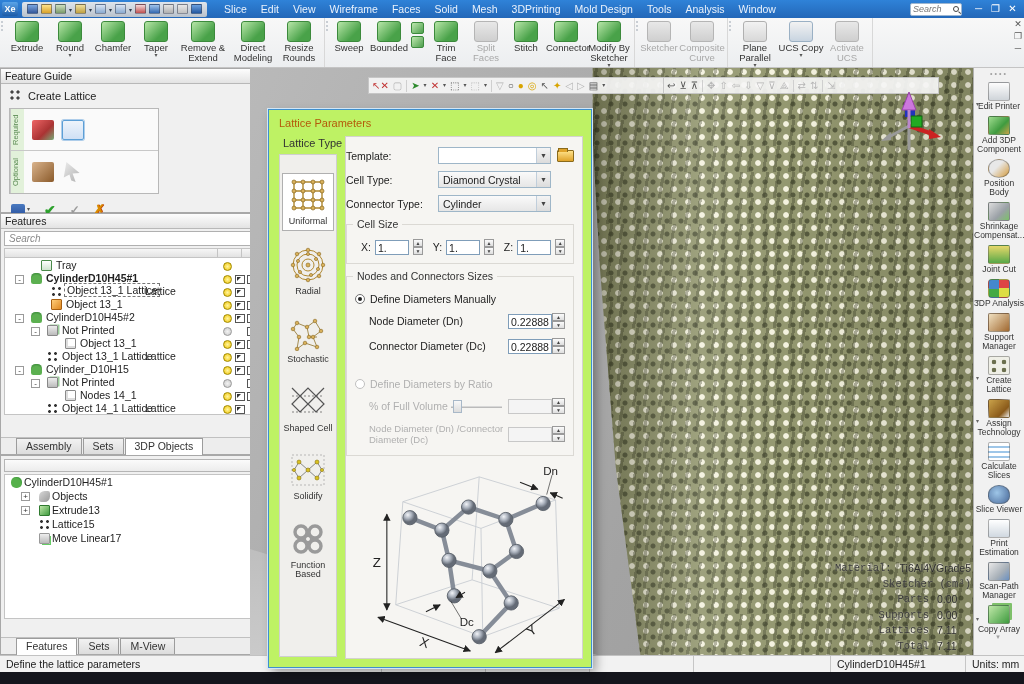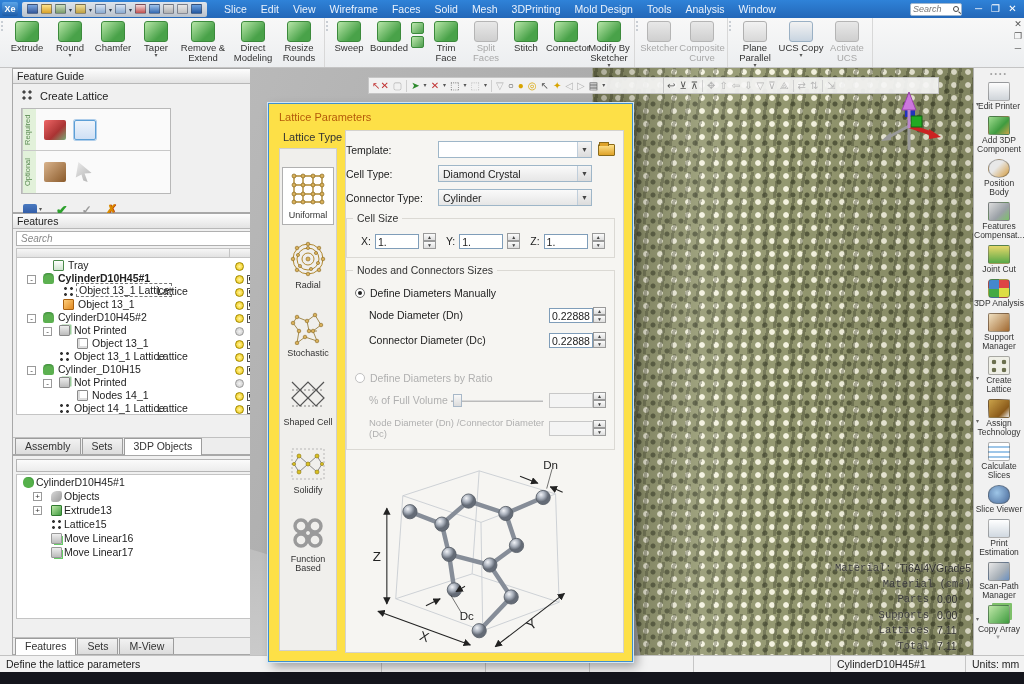--- a/index.html
+++ b/index.html
@@ -41,21 +41,21 @@
   .ritem.dis .rlbl { color:#a8a8a8; }
   .rlbl { font-size:9.5px; line-height:10px; color:#333; margin-top:1px; }
   .caret { font-size:6px; color:#555; line-height:5px; }
   .minicol { display:flex; flex-direction:column; gap:2px; padding:2px 2px; }
   .mini { width:13px; height:12px; border-radius:2px; background:linear-gradient(135deg,#bfe8b0,#4d9f4d); border:1px solid #3c8a3c; }
   .mini.alt { background:linear-gradient(135deg,#d6e4f4,#8fb2d8); border-color:#6a8cb4; }
   #ribbon-right { position:absolute; right:2px; top:20px; display:flex; flex-direction:column; gap:3px; z-index:31; }
   #ribbon-right span { font-size:9px; color:#555; text-align:center; line-height:9px; }
 
   
-  .lpanel { position:absolute; left:12px; width:289px; background:#f0f0f0; border:1px solid #a8a8a8; }
+  .lpanel { position:absolute; left:0; width:289px; background:#f0f0f0; border:1px solid #a8a8a8; }
   .phead { height:15px; background:linear-gradient(#fdfdfd,#e3e3e3); border-bottom:1px solid #b8b8b8;
     display:flex; align-items:center; padding:0 4px; font-size:10.5px; color:#222; }
   .phead .sp { flex:1; }
   .pin { width:7px; height:7px; border:1px solid #666; background:#ddd; margin-right:4px; }
   .x { color:#444; font-size:9px; }
 
   #fguide { top:68px; height:145px; }
   .fgrow { display:flex; align-items:center; gap:6px; padding:5px 8px 2px; }
   .lattice-ico { width:13px; height:13px; background:
     radial-gradient(circle at 3px 3px,#444 1.4px,transparent 1.8px),
@@ -106,21 +106,21 @@
   .ni-np { background:linear-gradient(#eee,#bbb); border:1px solid #888; box-shadow:2px -1px 0 -0.5px #9c9; }
   .bulb { position:absolute; left:218px; width:9px; height:9px; border-radius:50%;
     background:radial-gradient(#fff6a0,#f2c200); border:1px solid #a08a00; }
   .bulb.off { background:radial-gradient(#f2f2f2,#c8c8c8); border-color:#999; }
   .badge { position:absolute; width:10px; height:9px; border:1px solid #555; background:#fff; }
   .badge.b1 { left:230px; }
   .badge.b2 { left:242px; box-shadow:2px -2px 0 -1px #888; }
   .badge.b1::after { content:""; position:absolute; left:1px; top:1px; width:0; height:0;
     border-top:4px solid #333; border-right:4px solid transparent; }
   .tabs { position:absolute; bottom:0; left:0; right:0; height:17px; display:flex; align-items:flex-end;
-    background:#ededed; border-top:1px solid #c0c0c0; padding-left:2px; }
+    background:#ededed; border-top:1px solid #c0c0c0; padding-left:15px; }
   .tab { font-size:10.5px; padding:1px 9px 2px; border:1px solid #9c9c9c; border-bottom:none;
     background:linear-gradient(#f2f2f2,#dcdcdc); color:#333; margin-right:1px; }
   .tab.active { background:#fff; position:relative; top:1px; padding-bottom:3px; }
 
   #mtree { top:455px; height:200px; }
   .mbar { margin:3px 3px 2px; height:13px; border:1px solid #b5b5b5; background:linear-gradient(#fbfbfb,#ececec); }
   #mtree .treebody { height:145px; border-top:1px solid #c4c4c4; }
   .mrow { height:14px; display:flex; align-items:center; font-size:10.5px; position:relative; }
   .ni-part { background:radial-gradient(circle at 40% 60%,#55b04a 55%,#217a2a); border-radius:45%; }
   .ni-obj { background:linear-gradient(135deg,#d8d8d8,#999); border-radius:50% 20% 50% 20%; }
@@ -147,22 +147,22 @@
   .vtb span { font-size:10px; line-height:15px; color:#555; }
   .vtb .grn { color:#2e8b2e; } .vtb .red { color:#c03030; } .vtb .yel { color:#d8a400; } .vtb .dim { color:#b5b5b5; }
   .vtb .sep { border-left:1px solid #cfcfcf; height:12px; }
   #triad { position:absolute; left:625px; top:20px; }
   .overlay { position:absolute; right:2px; bottom:0; width:120px; font-size:10.5px; color:#2e2e2e; text-shadow:0 0 2px rgba(235,235,220,.6); }
   .ovrow { display:flex; justify-content:flex-end; gap:8px; height:15.5px; }
   .ovrow .ol { color:#3a3a3a;font-family:Liberation Mono, monospace; }
   .ovrow .ov { width:34px; text-align:left; }
 
   
-  #dialog { position:absolute; left:268px; top:103px; width:365px; height:559px; z-index:40;
-    background:#fde047; border:1px solid #3f8fce; box-shadow:0 0 0 1px #d2e6f6, 4px 5px 10px rgba(0,0,0,.35); }
+  #dialog { position:absolute; left:268px; top:109px; width:324px; height:559px; z-index:40;
+    background:#bef264; border:1px solid #3f8fce; box-shadow:0 0 0 1px #d2e6f6, 4px 5px 10px rgba(0,0,0,.35); }
   .dtitle { color:#b45a0a; font-size:11px; padding:7px 0 0 10px; }
   .ltlabel { position:absolute; left:14px; top:27px; color:#333; }
   .ltlist { position:absolute; left:10px; top:44px; width:58px; bottom:10px; border:1px solid #cfcfcf;
     background:#f0efec; display:flex; flex-direction:column; align-items:center; padding-top:18px; gap:13px; }
   .ltitem { width:52px; text-align:center; padding:3px 0; }
   .ltitem.selected { background:#fff; border:1px solid #b0b0b0; }
   .ltitem .cap { font-size:9px; line-height:9.5px; color:#333; margin-top:2px; }
   .dcontent { position:absolute; left:76px; top:26px; right:8px; bottom:8px;
     border:1px solid #d4d2ce; background:#f6f5f2; padding:10px 8px 6px 0; }
   .frow { display:flex; align-items:center; margin-bottom:7px; }
@@ -544,24 +544,20 @@
       <span class="exp" style="left:16px">+</span>
       <span class="nico ni-ext"></span>
         <span class="lbl">Extrude13</span>
     </div>
     <div class="mrow" style="padding-left:34px">
       <span class="nico ni-lat"></span>
         <span class="lbl">Lattice15</span>
     </div>
     <div class="mrow" style="padding-left:34px">
       <span class="nico ni-mov"></span>
-        <span class="lbl">Move Linear16</span>
-    </div>
-    <div class="mrow" style="padding-left:34px">
-      <span class="nico ni-mov"></span>
         <span class="lbl">Move Linear17</span>
     </div>
   </div>
   <div class="tabs">
     <span class="tab active">Features</span>
     <span class="tab">Sets</span>
     <span class="tab">M-View</span>
   </div>
 </div>
 
@@ -624,21 +620,21 @@
     <polygon points="34,4 27,22 41,22" fill="#cc77dd" stroke="#9944aa"></polygon>
     <line x1="34" y1="22" x2="34" y2="40" stroke="#bb88cc" stroke-width="3"></line>
   </svg>
 
   <div class="overlay">
     <div class="ovrow">
         <span class="ol">Material:</span>
         <span class="ov" style="width:auto">Ti6Al4VGrade5</span>
       </div>
     <div class="ovrow">
-        <span class="ol">Material (cm³)</span>
+        <span class="ol">Sketcher (cm³)</span>
       </div>
     <div class="ovrow">
         <span class="ol">Parts</span>
         <span class="ov">0.00</span>
       </div>
     <div class="ovrow">
         <span class="ol">Supports</span>
         <span class="ov">0.00</span>
       </div>
     <div class="ovrow">
@@ -937,21 +933,21 @@
   <div class="sitem">
     <div class="sicon si-add"></div>
     <div class="slabel">Add 3DP Component</div>
   </div>
   <div class="sitem">
     <div class="sicon si-pos"></div>
     <div class="slabel">Position Body</div>
   </div>
   <div class="sitem">
     <div class="sicon si-shrink"></div>
-    <div class="slabel">Features Compensat...</div>
+    <div class="slabel">Shrinkage Compensat...</div>
   </div>
   <div class="sitem">
     <div class="sicon si-joint"></div>
     <div class="slabel">Joint Cut</div>
   </div>
   <div class="sitem">
     <span class="sarr">▾</span>
     <div class="sicon si-3dpa"></div>
     <div class="slabel">3DP Analysis</div>
   </div>

